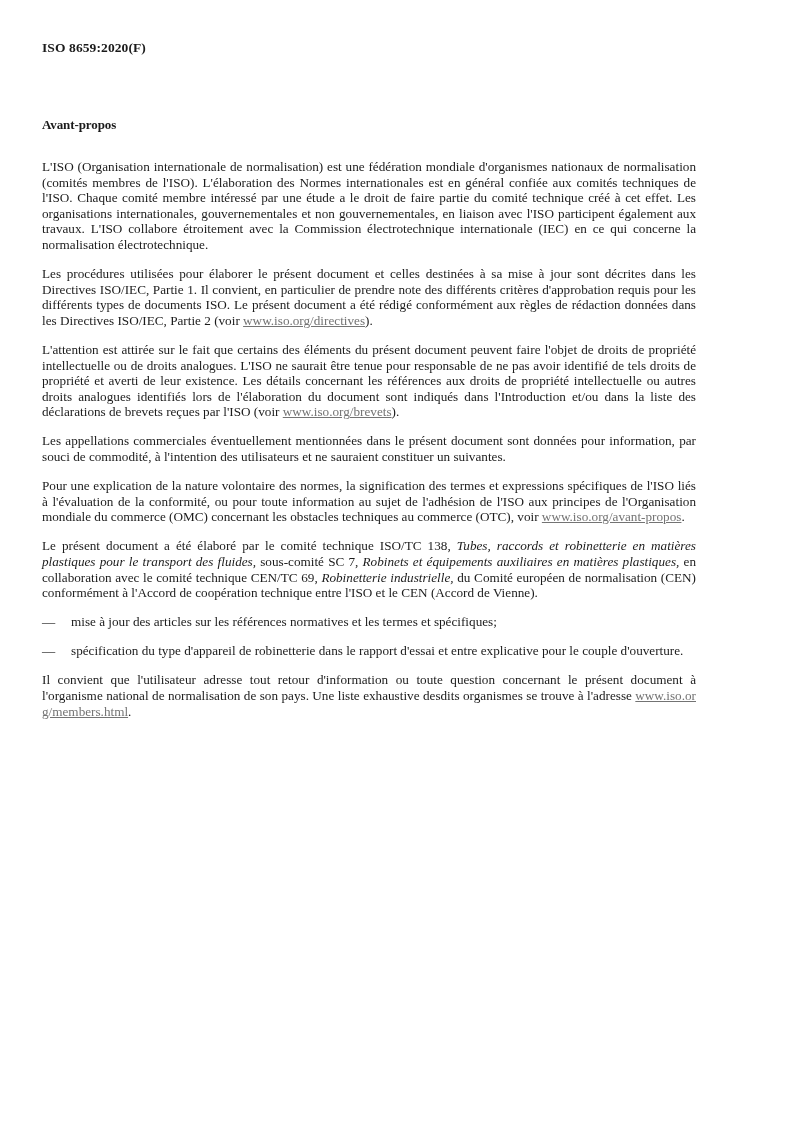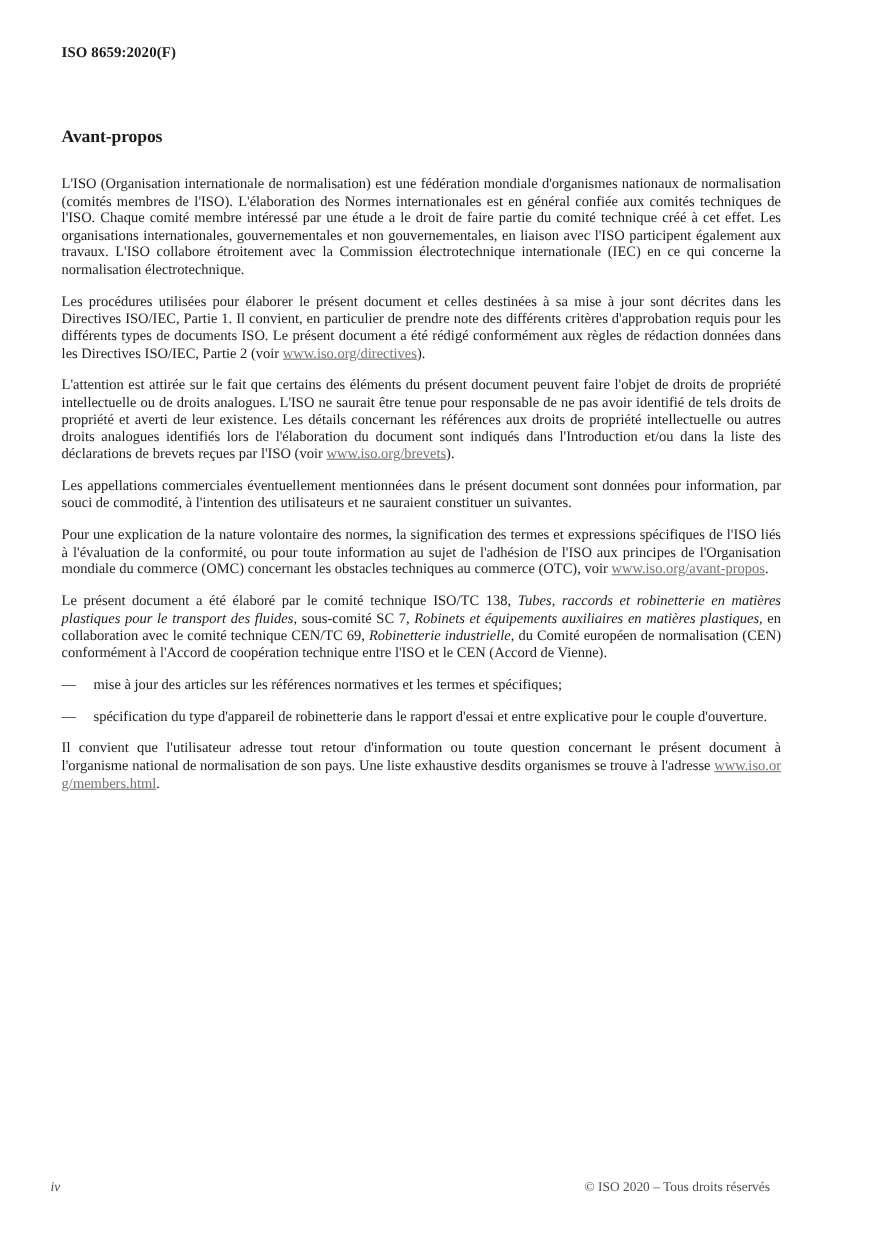--- a/index.html
+++ b/index.html
@@ -16,33 +16,33 @@
     position: relative;
     width: 793px;
     height: 1122px;
     margin: 0 auto;
     background: #ffffff;
     box-sizing: border-box;
     overflow: hidden;
   }
   .content {
     position: absolute;
-    left: 56px;
+    left: 42px;
     top: 40px;
     width: 654px;
   }
   .running-head {
     font-size: 13.5px;
     font-weight: bold;
     letter-spacing: 0.1px;
     line-height: 16px;
     margin: 0 0 0 0;
   }
   .doc-title {
-    font-size: 16px;
+    font-size: 13px;
     font-weight: bold;
     line-height: 24px;
     margin: 57px 0 0 0;
     letter-spacing: -0.1px;
   }
   .body-block {
     margin-top: 22px;
   }
   p.para {
     font-size: 13.2px;
@@ -144,18 +144,14 @@
         <span class="dash-text">spécification du type d'appareil de robinetterie dans le rapport d'essai et entre explicative pour le couple d'ouverture.</span>
       </div>
 
       <p class="para">
         <span>Il convient que l'utilisateur adresse tout retour d'information ou toute question concernant le présent document à l'organisme national de normalisation de son pays. Une liste exhaustive desdits organismes se trouve à l'adresse </span><a class="link" href="#">www.iso.org/members.html</a><span>.</span>
       </p>
 
     </div>
   </div>
 
-  <div class="footer">
-    <span class="footer-page">iv</span>
-    <span class="footer-right">© ISO 2020 – Tous droits réservés</span>
-  </div>
 
 </div>
 
 </body></html>

